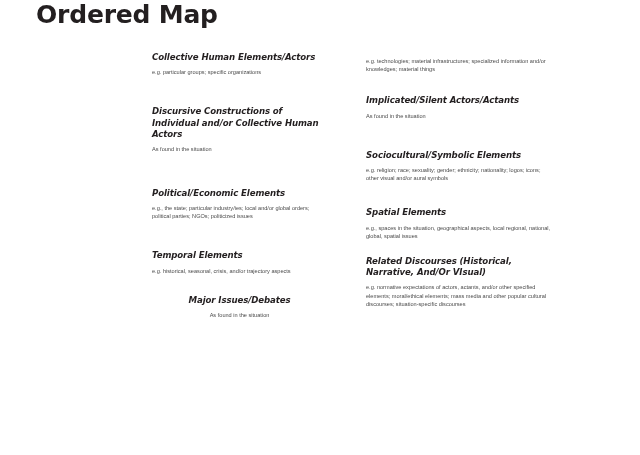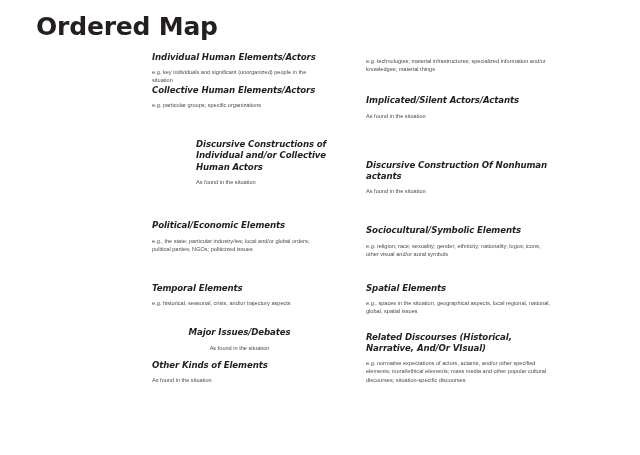--- a/index.html
+++ b/index.html
@@ -17,21 +17,21 @@
   }
   .slide {
     position: relative;
     width: 640px;
     height: 455px;
     box-sizing: border-box;
   }
   .title {
     position: absolute;
     left: 36px;
-    top: 12px;
+    top: 0;
     font-size: 25px;
     font-weight: bold;
     letter-spacing: -0.2px;
     color: #231f20;
     font-family: "DejaVu Sans", sans-serif;
   }
   .columns {
     position: absolute;
     left: 0;
     top: 52px;
@@ -71,59 +71,47 @@
 </style>
 </head>
 <body>
 
 <div class="slide">
 
   <div class="title">Ordered Map</div>
 
   <div class="columns">
     <div class="col col-left">
-        <div class="entry" style="margin-top: 0px;">
-          <div class="entry-head">Individual Human Elements/Actors</div>
-          <div class="entry-body">e.g. key individuals and significant (unorganized) people in the situation</div>
-        </div>
         <div class="entry" style="margin-top: 0;">
           <div class="entry-head">Collective Human Elements/Actors</div>
           <div class="entry-body">e.g. particular groups; specific organizations</div>
         </div>
-        <div class="entry" style="margin-top: 30px; margin-left: 44px;">
+        <div class="entry" style="margin-top: 30px;">
           <div class="entry-head">Discursive Constructions of Individual and/or Collective Human Actors</div>
           <div class="entry-body">As found in the situation</div>
         </div>
         <div class="entry" style="margin-top: 34px;">
           <div class="entry-head">Political/Economic Elements</div>
           <div class="entry-body">e.g., the state; particular industry/ies; local and/or global orders; political parties; NGOs; politicized issues</div>
         </div>
         <div class="entry" style="margin-top: 30px;">
           <div class="entry-head">Temporal Elements</div>
           <div class="entry-body">e.g. historical, seasonal, crisis, and/or trajectory aspects</div>
         </div>
         <div class="entry" style="margin-top: 20px; text-align: center;">
           <div class="entry-head">Major Issues/Debates</div>
           <div class="entry-body">As found in the situation</div>
         </div>
-        <div class="entry" style="margin-top: 8px;">
-          <div class="entry-head">Other Kinds of Elements</div>
-          <div class="entry-body">As found in the situation</div>
-        </div>
       </div>
     <div class="col col-right">
         <div class="entry" style="margin-top: 0px;">
           <div class="entry-body">e.g. technologies; material infrastructures; specialized information and/or knowledges; material things</div>
         </div>
         <div class="entry" style="margin-top: 22px;">
           <div class="entry-head">Implicated/Silent Actors/Actants</div>
-          <div class="entry-body">As found in the situation</div>
-        </div>
-        <div class="entry" style="margin-top: 40px;">
-          <div class="entry-head">Discursive Construction Of Nonhuman actants</div>
           <div class="entry-body">As found in the situation</div>
         </div>
         <div class="entry" style="margin-top: 30px;">
           <div class="entry-head">Sociocultural/Symbolic Elements</div>
           <div class="entry-body">e.g. religion; race; sexuality; gender; ethnicity; nationality; logos; icons; other visual and/or aural symbols</div>
         </div>
         <div class="entry" style="margin-top: 25px;">
           <div class="entry-head">Spatial Elements</div>
           <div class="entry-body">e.g., spaces in the situation, geographical aspects, local regional, national, global, spatial issues</div>
         </div>

